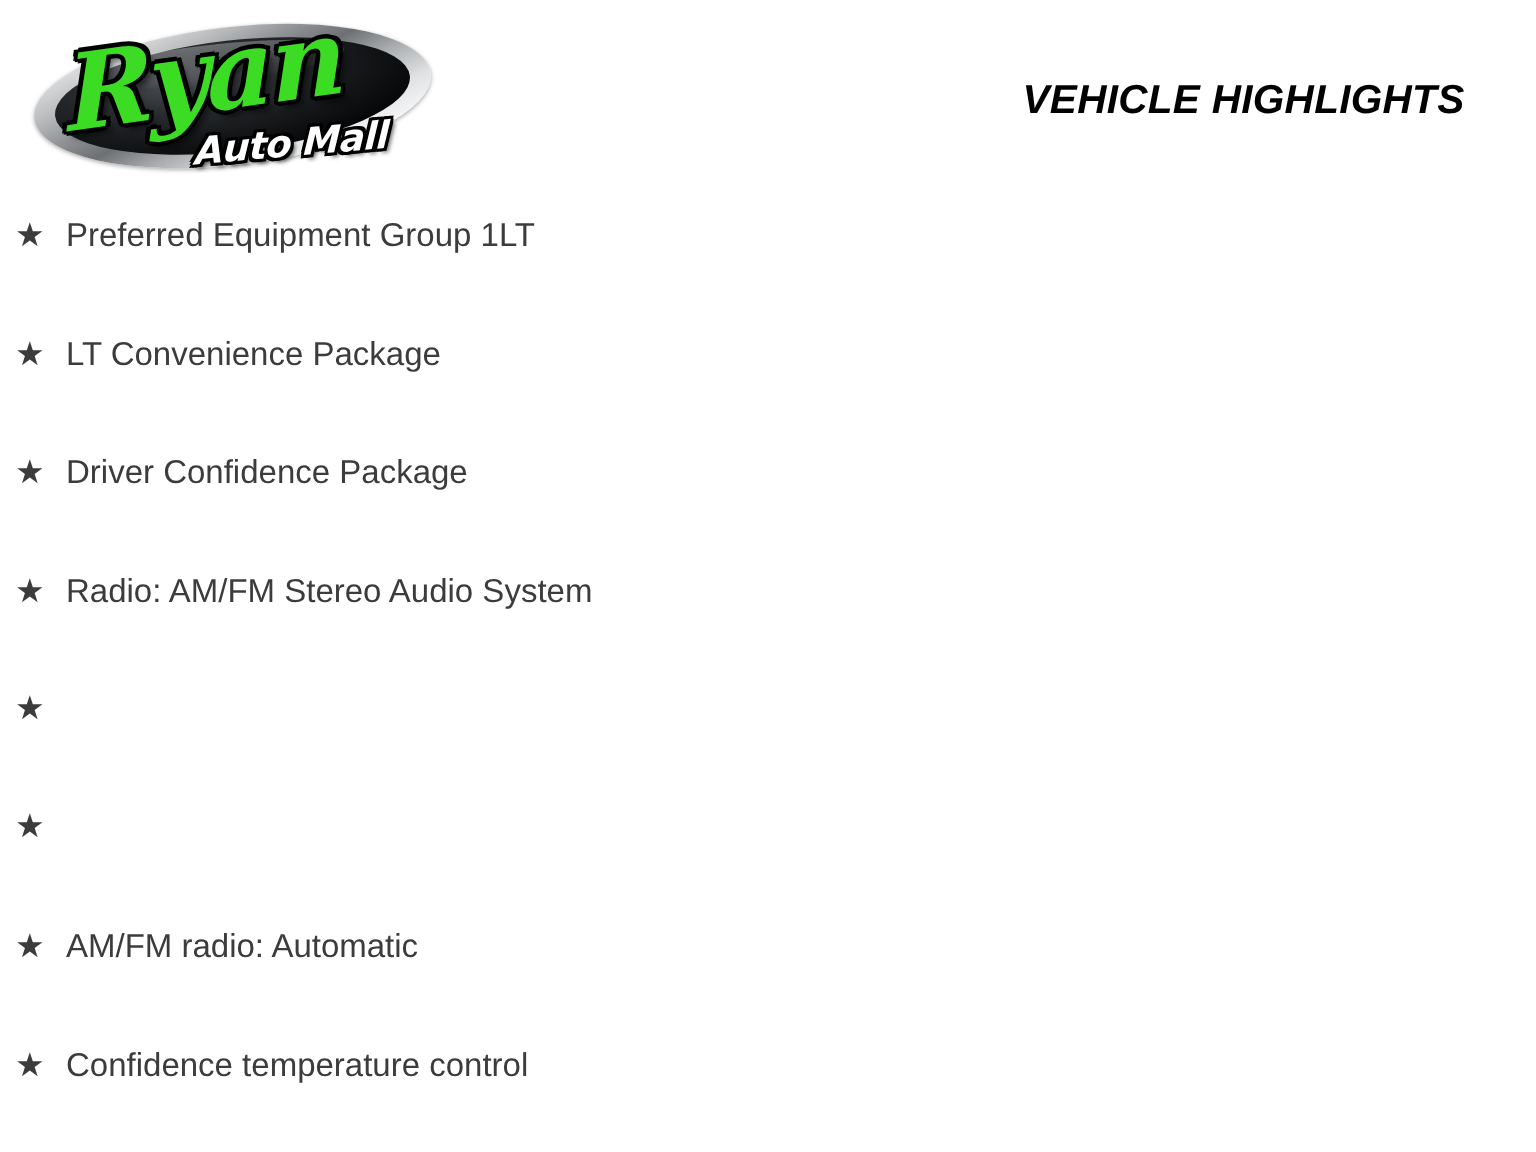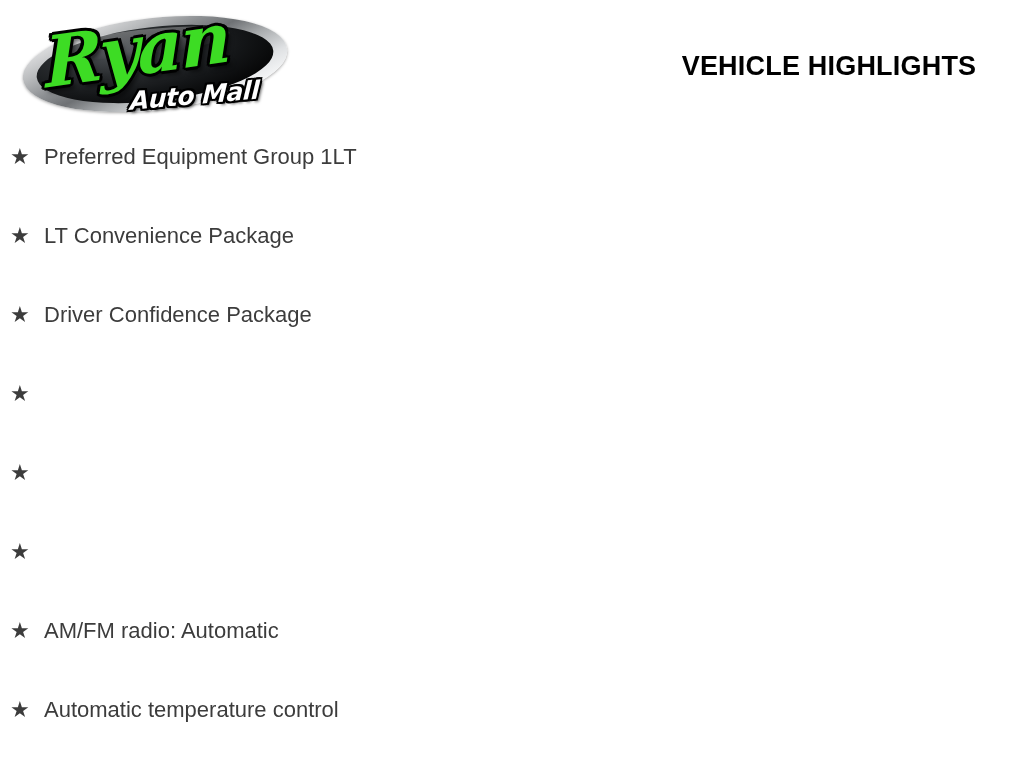--- a/index.html
+++ b/index.html
@@ -127,20 +127,21 @@
     top: 50px;
     width: 330px;
     text-align: center;
     font-family: "Liberation Sans", sans-serif;
     font-weight: 700;
     font-size: 27px;
     line-height: 32px;
     letter-spacing: 0.2px;
     color: #000000;
     white-space: nowrap;
+    font-style: italic;
   }
 
   
   #highlights-list {
     position: absolute;
     left: 0;
     top: 142px;
     width: 1024px;
     margin: 0;
     padding: 0;
@@ -198,33 +199,34 @@
     <span class="highlight-label">LT Convenience Package</span>
   </li>
 
   <li class="highlight-item">
     <span class="bullet-star">★</span>
     <span class="highlight-label">Driver Confidence Package</span>
   </li>
 
   <li class="highlight-item">
     <span class="bullet-star">★</span>
+    <span class="highlight-label">Radio: AM/FM Stereo Audio System</span>
   </li>
 
   <li class="highlight-item">
     <span class="bullet-star">★</span>
   </li>
 
   <li class="highlight-item">
     <span class="bullet-star">★</span>
   </li>
 
   <li class="highlight-item">
     <span class="bullet-star">★</span>
     <span class="highlight-label">AM/FM radio: Automatic</span>
   </li>
 
   <li class="highlight-item">
     <span class="bullet-star">★</span>
-    <span class="highlight-label">Automatic temperature control</span>
+    <span class="highlight-label">Confidence temperature control</span>
   </li>
 
 </ul>
 
 </body></html>

